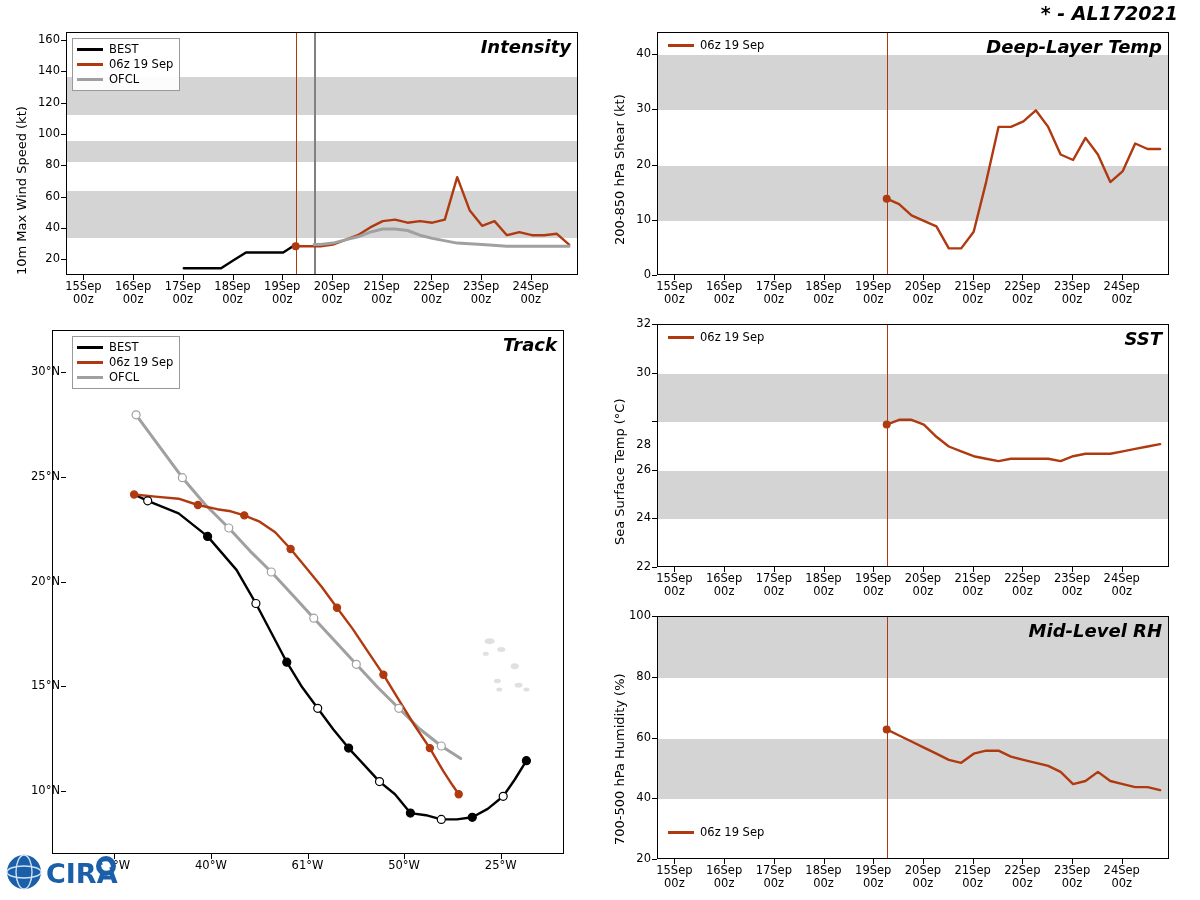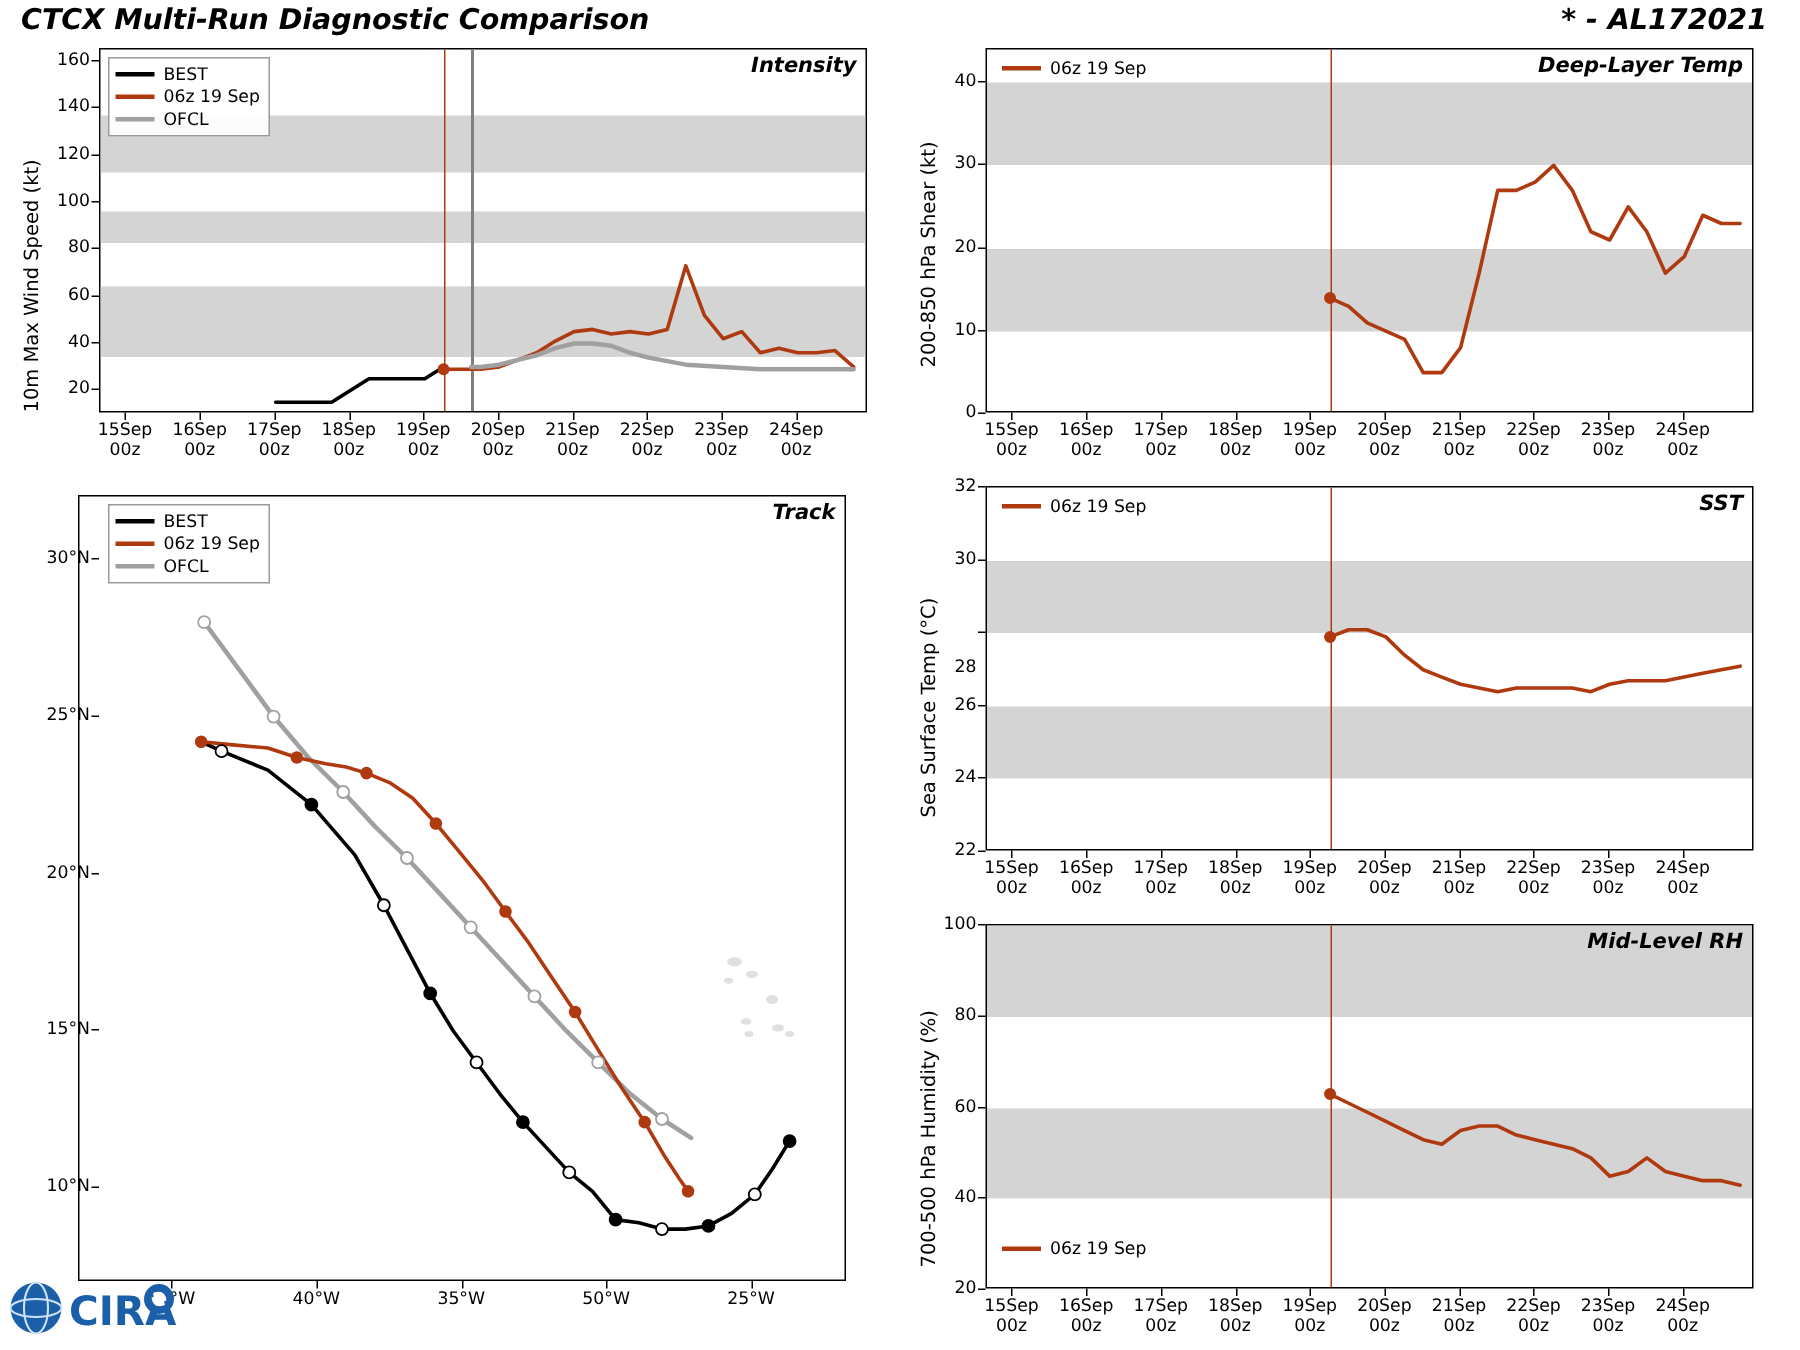--- a/index.html
+++ b/index.html
@@ -32,21 +32,21 @@
     overflow: hidden;
   }
   .band {
     position: absolute; left: 0; right: 0;
     background: #d4d4d4;
   }
   .vline { position: absolute; top: 0; bottom: 0; width: 1.5px; }
 
   .ptitle {
     position: absolute; right: 6px; top: 3px;
-    font-size: 14px; font-weight: bold; font-style: italic; color: #000;
+    font-size: 18px; font-weight: bold; font-style: italic; color: #000;
     z-index: 6;
   }
 
   .legend {
     position: absolute; z-index: 7;
     font-size: 11.5px; color: #000;
     background: rgba(255,255,255,0.92);
     border: 1px solid #999;
     padding: 3px 6px 3px 4px;
     line-height: 15px;
@@ -76,21 +76,20 @@
   .cira {
     position: absolute; left: 6px; bottom: 6px;
     width: 120px; height: 44px;
   }
 </style>
 </head>
 <body>
 
 <div id="root">
 
-  <div class="hdr-title">CTCX Multi-Run Diagnostic Comparison</div>
   <div class="hdr-right">* - AL172021</div>
 
   <div class="panel">
     <div class="ylabel" style="left:14px; top:275px;">10m Max Wind Speed (kt)</div>
     <div class="plot" id="plot-intensity" style="left:66px; top:32px; width:512px; height:243px;">
       <div class="ptitle">Intensity</div>
     <div class="band" style="top: 158.342px; height: 47.0323px;"></div>
         <div class="band" style="top: 108.174px; height: 20.3806px;"></div>
         <div class="band" style="top: 43.8968px; height: 37.6258px;"></div>
         <div class="vline" style="left: 228.66px; background: rgb(176, 58, 16);"></div>
@@ -243,21 +242,21 @@
         <div class="ytick" style="left: 18px; width: 42px; top: 468.72px;">25°N</div>
         <div class="tickmark" style="left: 61px; top: 476.72px; width: 5px; height: 1px;"></div>
         <div class="ytick" style="left: 18px; width: 42px; top: 363.92px;">30°N</div>
         <div class="tickmark" style="left: 61px; top: 371.92px; width: 5px; height: 1px;"></div>
       </div>
     <div id="xticks-track">
         <div class="xtick" style="left: 82.3019px; width: 64px; top: 859px;">45°W</div>
         <div class="tickmark" style="left: 114.302px; top: 854px; width: 1px; height: 5px;"></div>
         <div class="xtick" style="left: 178.906px; width: 64px; top: 859px;">40°W</div>
         <div class="tickmark" style="left: 210.906px; top: 854px; width: 1px; height: 5px;"></div>
-        <div class="xtick" style="left: 275.509px; width: 64px; top: 859px;">35°W</div>
+        <div class="xtick" style="left: 275.509px; width: 64px; top: 859px;">61°W</div>
         <div class="tickmark" style="left: 307.509px; top: 854px; width: 1px; height: 5px;"></div>
         <div class="xtick" style="left: 372.113px; width: 64px; top: 859px;">50°W</div>
         <div class="tickmark" style="left: 404.113px; top: 854px; width: 1px; height: 5px;"></div>
         <div class="xtick" style="left: 468.717px; width: 64px; top: 859px;">25°W</div>
         <div class="tickmark" style="left: 500.717px; top: 854px; width: 1px; height: 5px;"></div>
       </div>
     <div class="legend" id="legend-track" style="left:72px; top:336px;">
         <div class="legrow">
           <span class="legline" style="background: rgb(0, 0, 0);"></span>
           <span>BEST</span>

